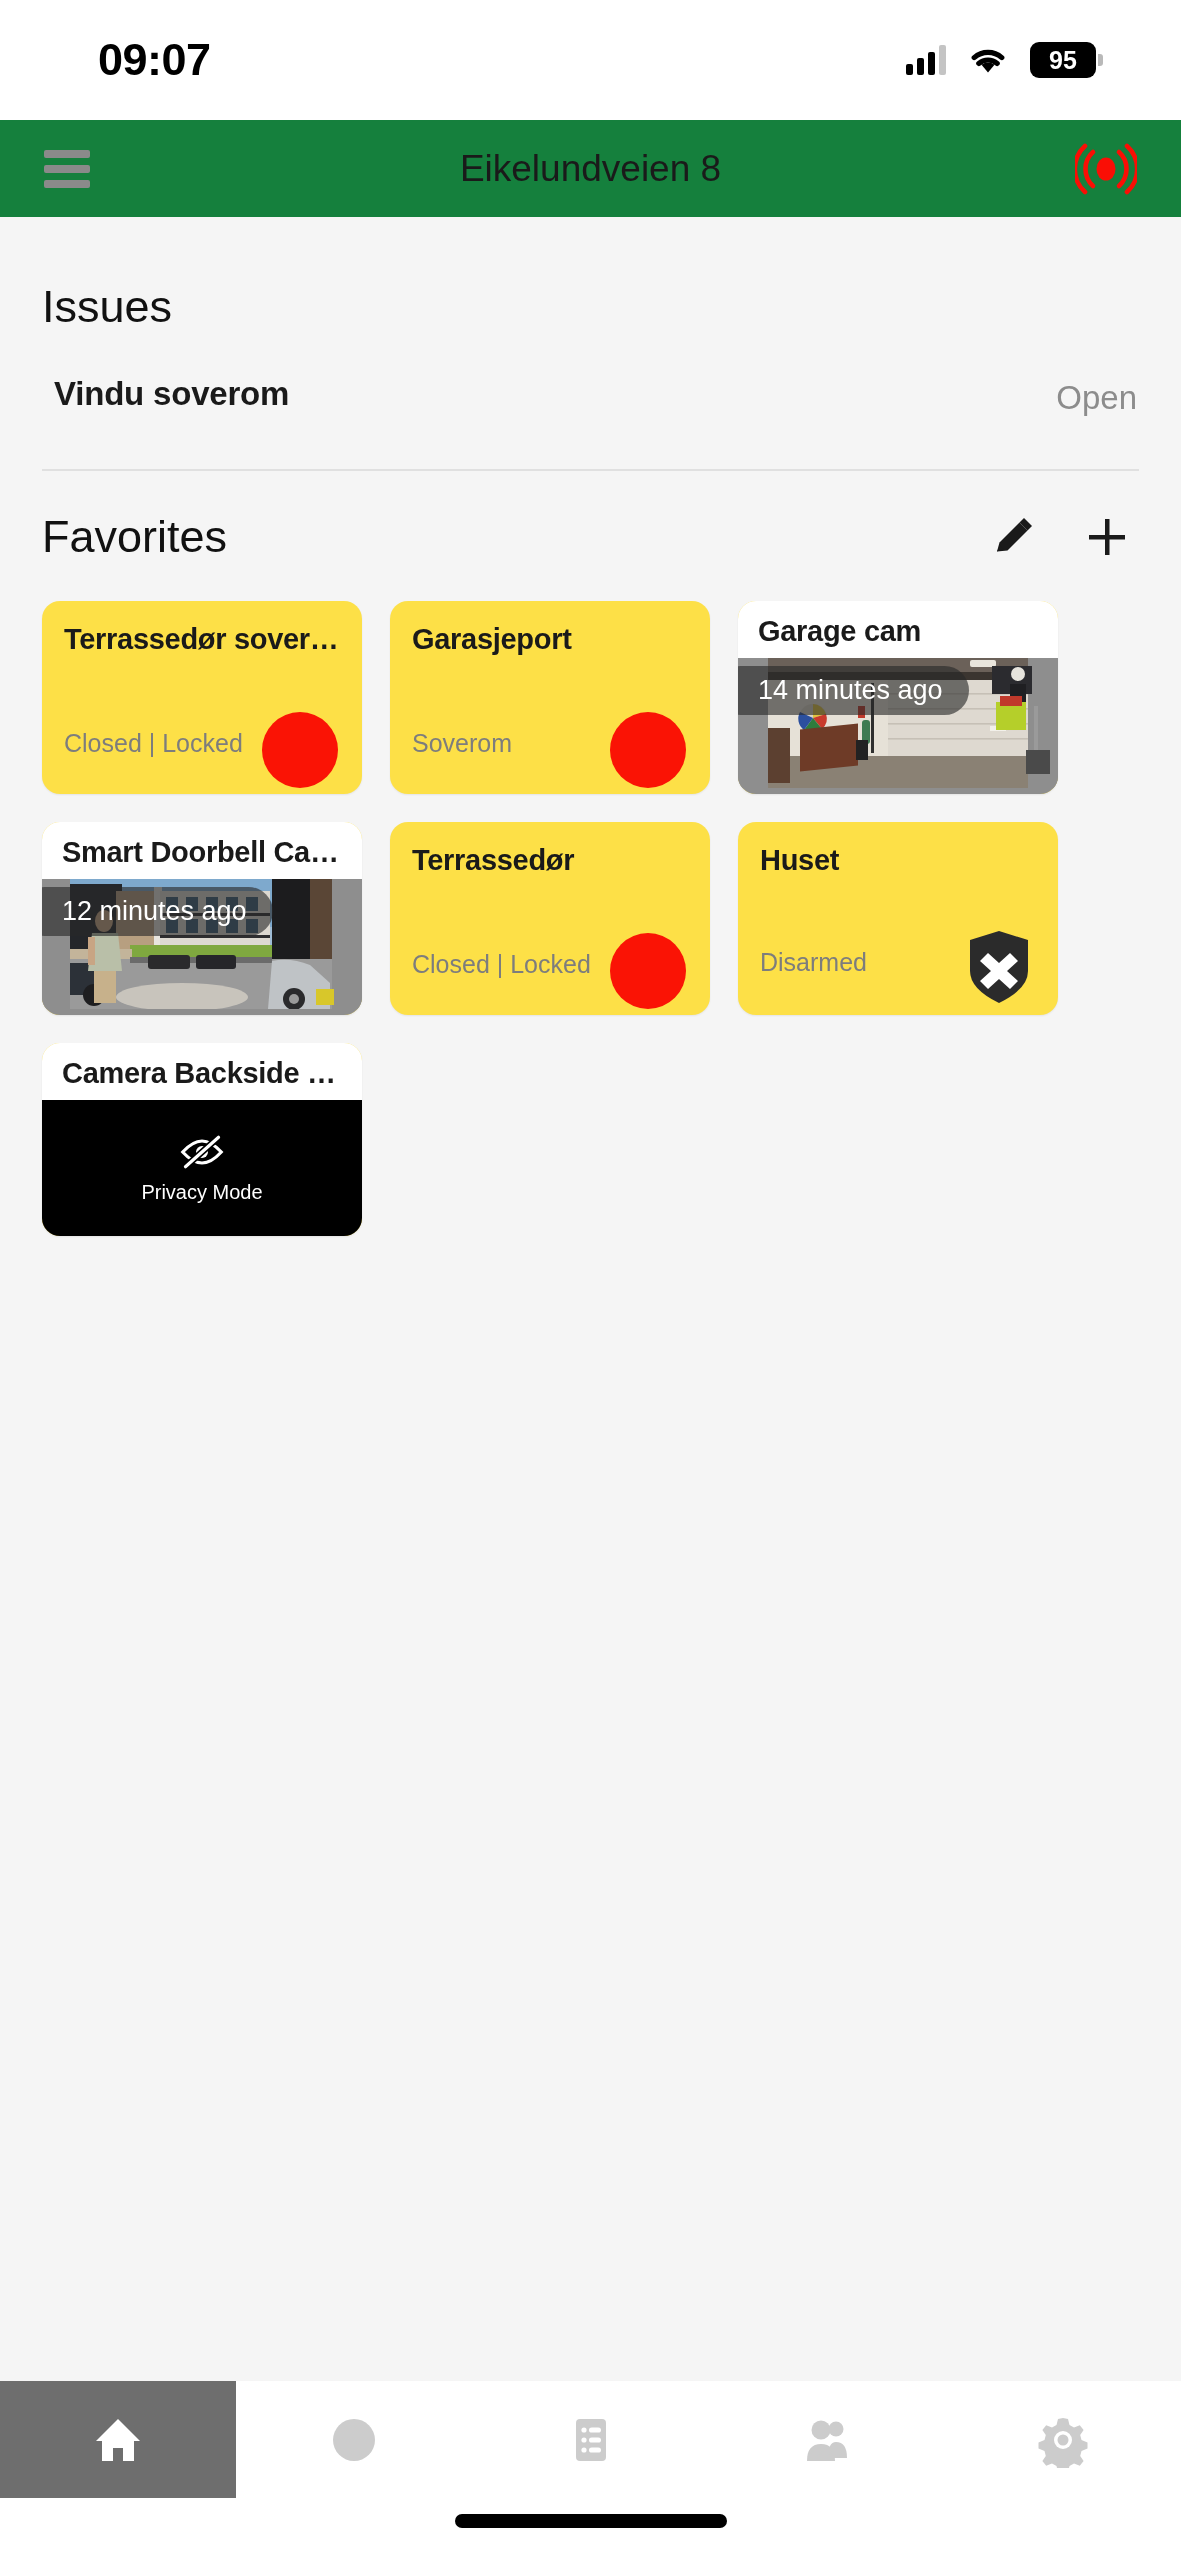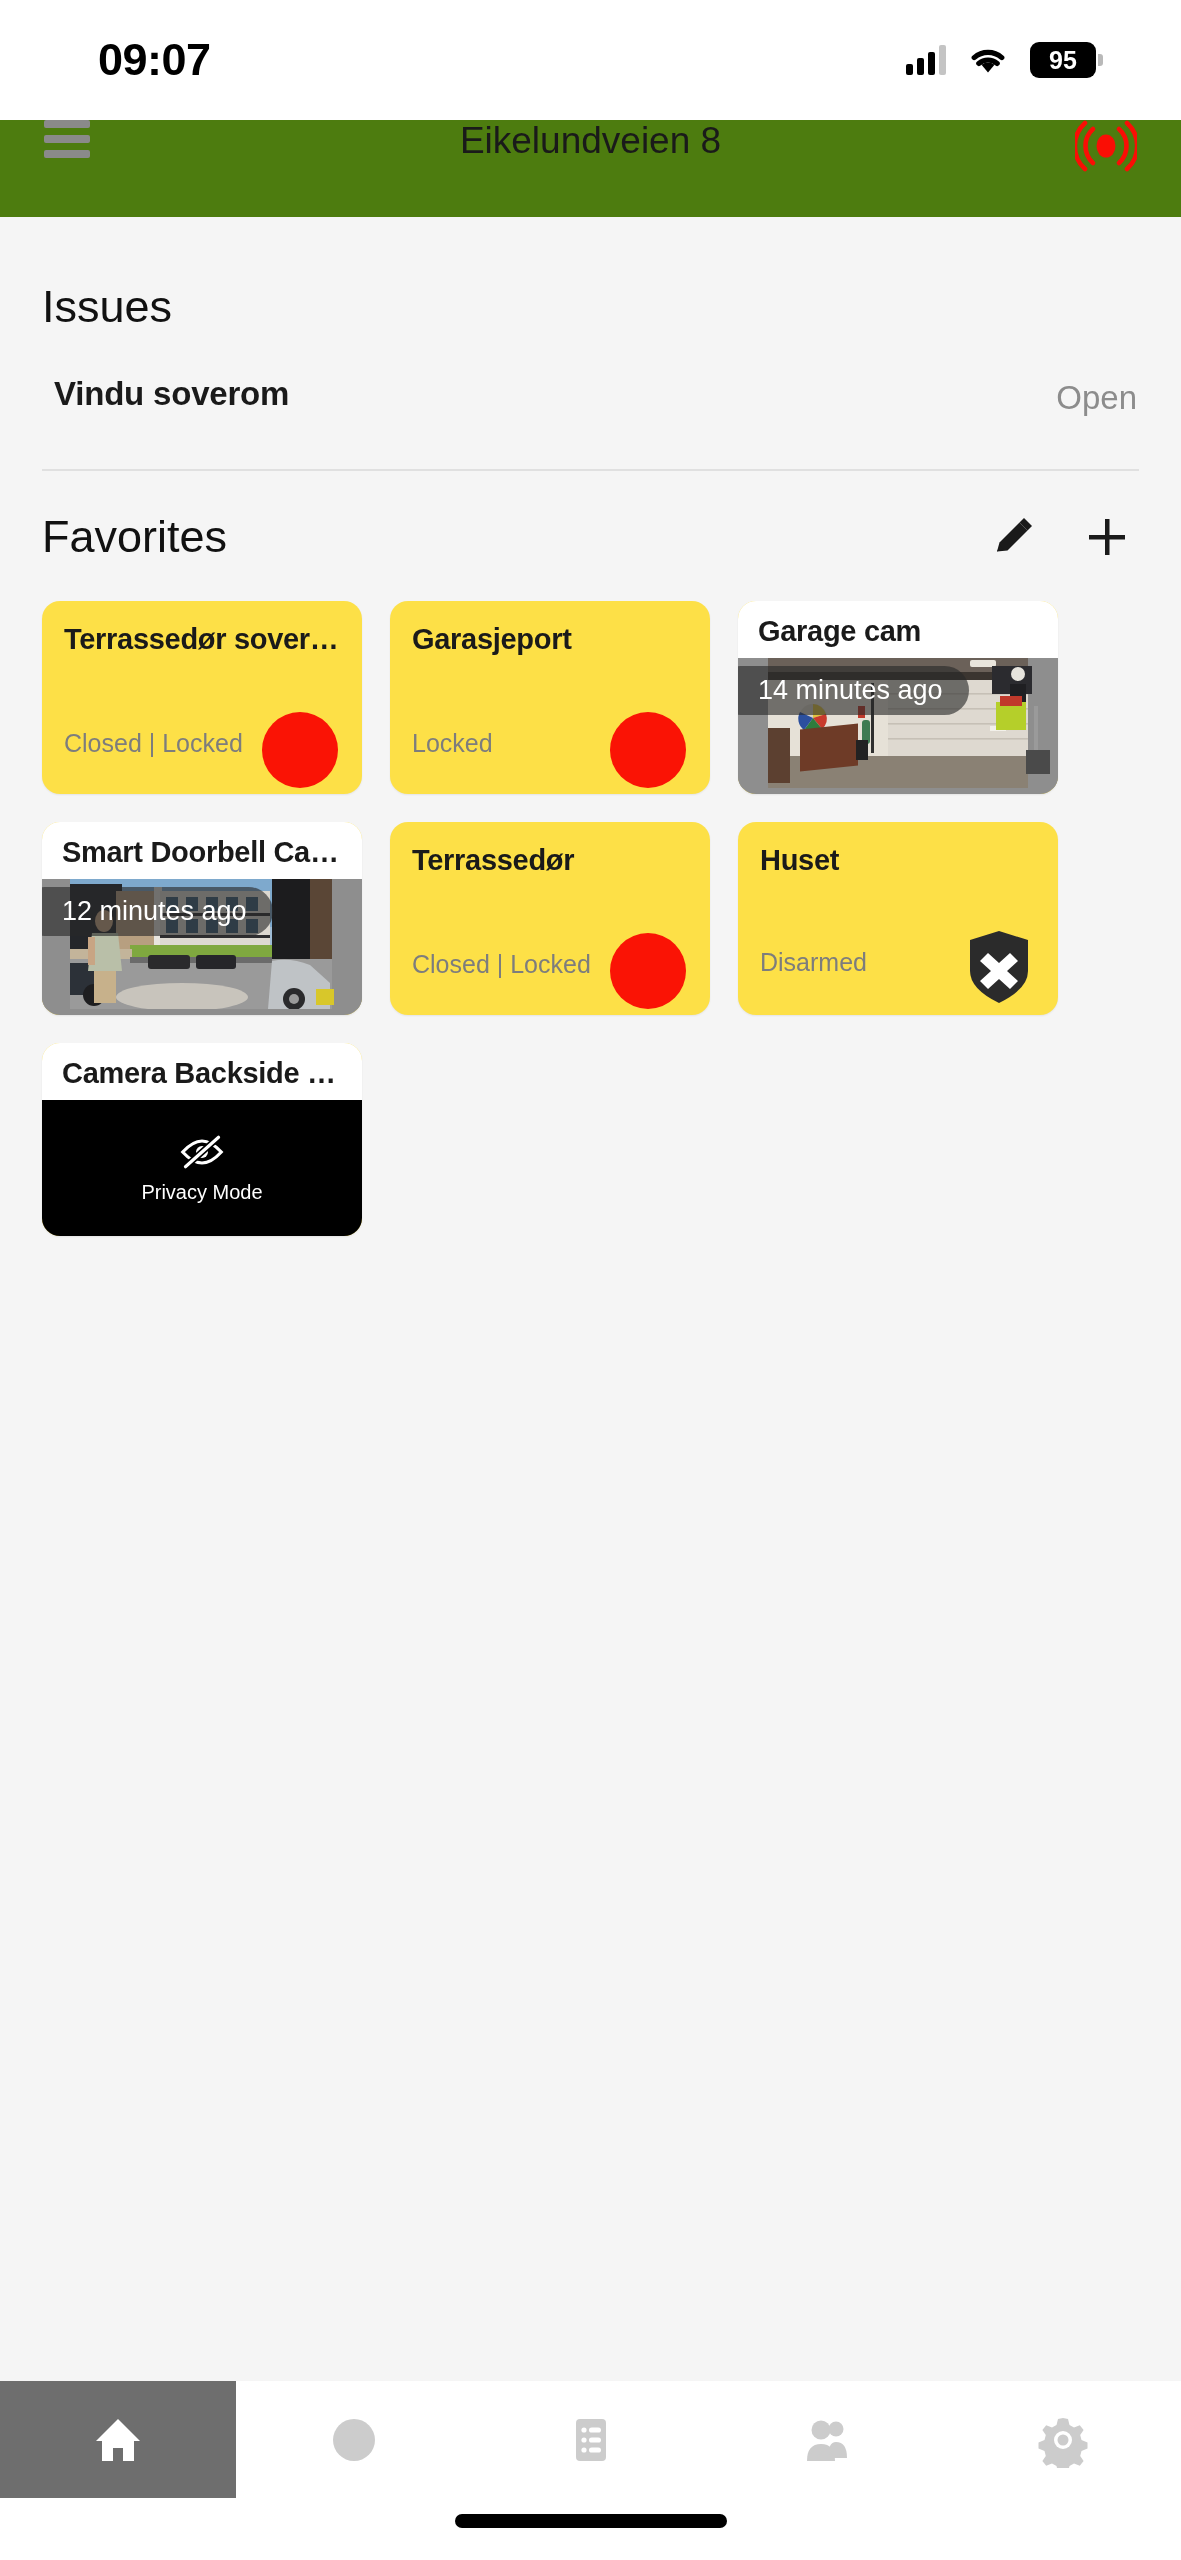--- a/index.html
+++ b/index.html
@@ -30,22 +30,22 @@
   .batt { display: flex; align-items: center; }
   .batt-body {
     background: #000; color: #fff; border-radius: 9px;
     min-width: 66px; height: 36px; display: flex; align-items: center; justify-content: center;
     font-size: 25px; font-weight: bold; padding: 0 6px;
   }
   .batt-cap { width: 5px; height: 12px; background: #b9b9b9; border-radius: 0 3px 3px 0; margin-left: 2px; }
 
   
   .app-header {
-    height: 97px; background: #4d7c0f; flex: 0 0 auto;
-    display: flex; align-items: flex-start; position: relative;
+    height: 97px; background: #15803d; flex: 0 0 auto;
+    display: flex; align-items: center; position: relative;
     padding: 0 44px 0 44px;
     gap: 44px;
   }
   .hamburger { width: 46px; height: 38px; display: flex; flex-direction: column; justify-content: space-between; cursor: pointer; }
   .hamburger span { display: block; height: 8px; background: #8a8a8a; border-radius: 2px; width: 100%; }
   .app-title {
     position: absolute; left: 0; right: 0; text-align: center;
     font-size: 37px; color: #1a1a1a; pointer-events: none;
   }
   .siren-btn { margin-left: auto; width: 62px; height: 52px; display: flex; align-items: center; justify-content: center; cursor: pointer; }
@@ -196,21 +196,21 @@
         <div class="card-title">Terrassedør soverom</div>
         <div class="tile-bottom">
           <div class="tile-state">Closed | Locked</div>
           <div class="dot-red"></div>
         </div>
       </div>
 
       <div class="card tile">
         <div class="card-title">Garasjeport</div>
         <div class="tile-bottom">
-          <div class="tile-state">Locked</div>
+          <div class="tile-state">Soverom</div>
           <div class="dot-red"></div>
         </div>
       </div>
 
       <div class="card cam">
         <div class="cam-head">
           <div class="card-title">Garage cam</div>
         </div>
         <div class="cam-body">
           <svg class="cam-scene" viewBox="0 0 320 130" preserveAspectRatio="none">

